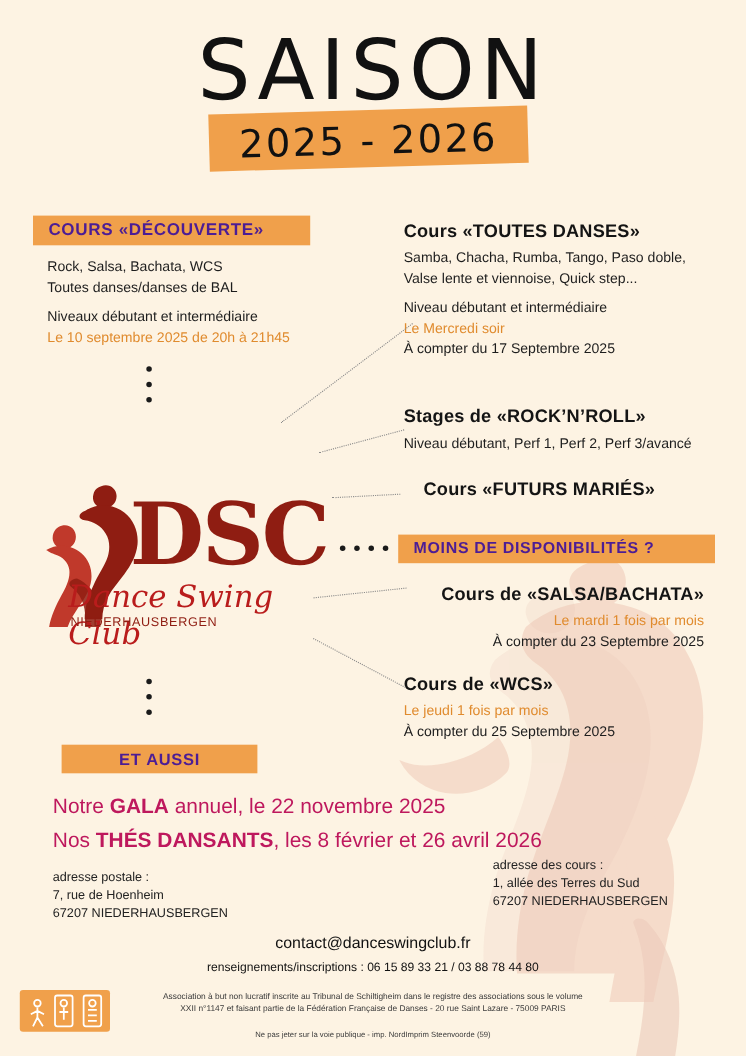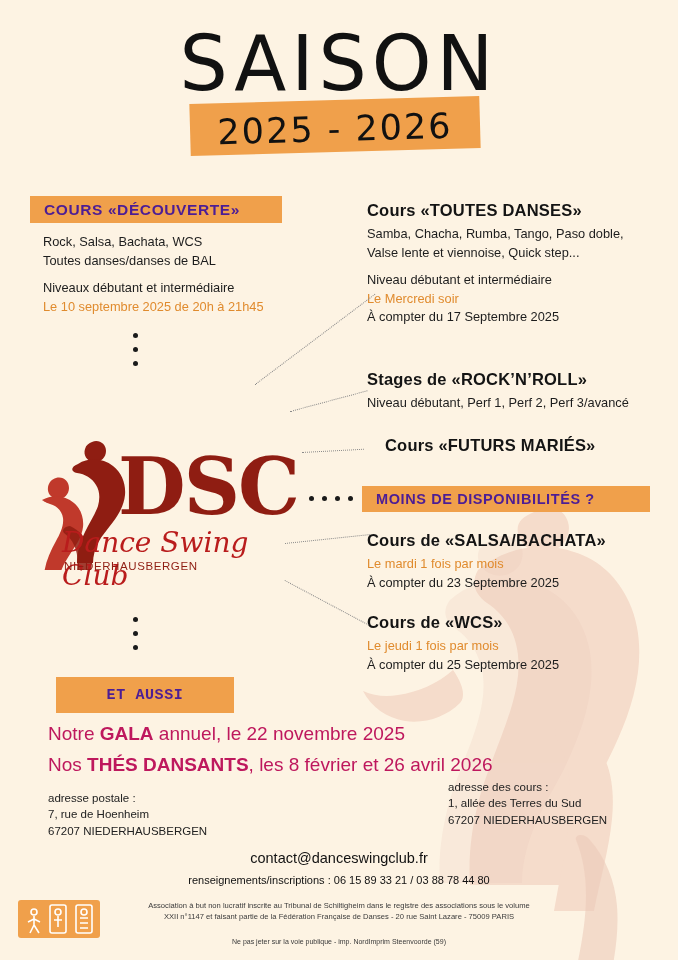--- a/index.html
+++ b/index.html
@@ -273,21 +273,21 @@
 <div class="hdots" style="left:309px; top:496px;">
   <i></i>
     <i></i>
     <i></i>
     <i></i>
 </div>
 <div class="bar" style="left:362px; top:486px; width:288px; height:26px; font-size:14.5px;">
   <span>MOINS DE DISPONIBILITÉS ?</span>
 </div>
 
-<div class="blk" style="left:367px; top:531px; width:290px;">
+<div class="blk" style="left:350px; top:531px; width:290px;text-align:right;">
   <p class="h2">Cours de «SALSA/BACHATA»</p>
   <p class="txt-orange">Le mardi 1 fois par mois</p>
   <p class="txt">À compter du 23 Septembre 2025</p>
 </div>
 
 <div class="blk" style="left:367px; top:613px; width:290px;">
   <p class="h2">Cours de «WCS»</p>
   <p class="txt-orange">Le jeudi 1 fois par mois</p>
   <p class="txt">À compter du 25 Septembre 2025</p>
 </div>
@@ -316,21 +316,21 @@
   <div class="logo-sub">Dance Swing Club</div>
   <div class="logo-city">NIEDERHAUSBERGEN</div>
 </div>
 
 <div class="vdots" style="left:133px; top:617px;">
   <i></i>
     <i></i>
     <i></i>
 </div>
 
-<div class="bar" style="left:56px; top:677px; width:178px; height:36px; font-size:15px; justify-content:center; padding-left:0;font-family:Liberation Mono, monospace;">
+<div class="bar" style="left:56px; top:677px; width:178px; height:26px; font-size:15px; justify-content:center; padding-left:0;">
   <span>ET AUSSI</span>
 </div>
 
 <div class="gala">
   <div>
     <span>Notre </span><b>GALA</b><span> annuel, le 22 novembre 2025</span>
   </div>
   <div>
     <span>Nos </span><b>THÉS DANSANTS</b><span>, les 8 février et 26 avril 2026</span>
   </div>

